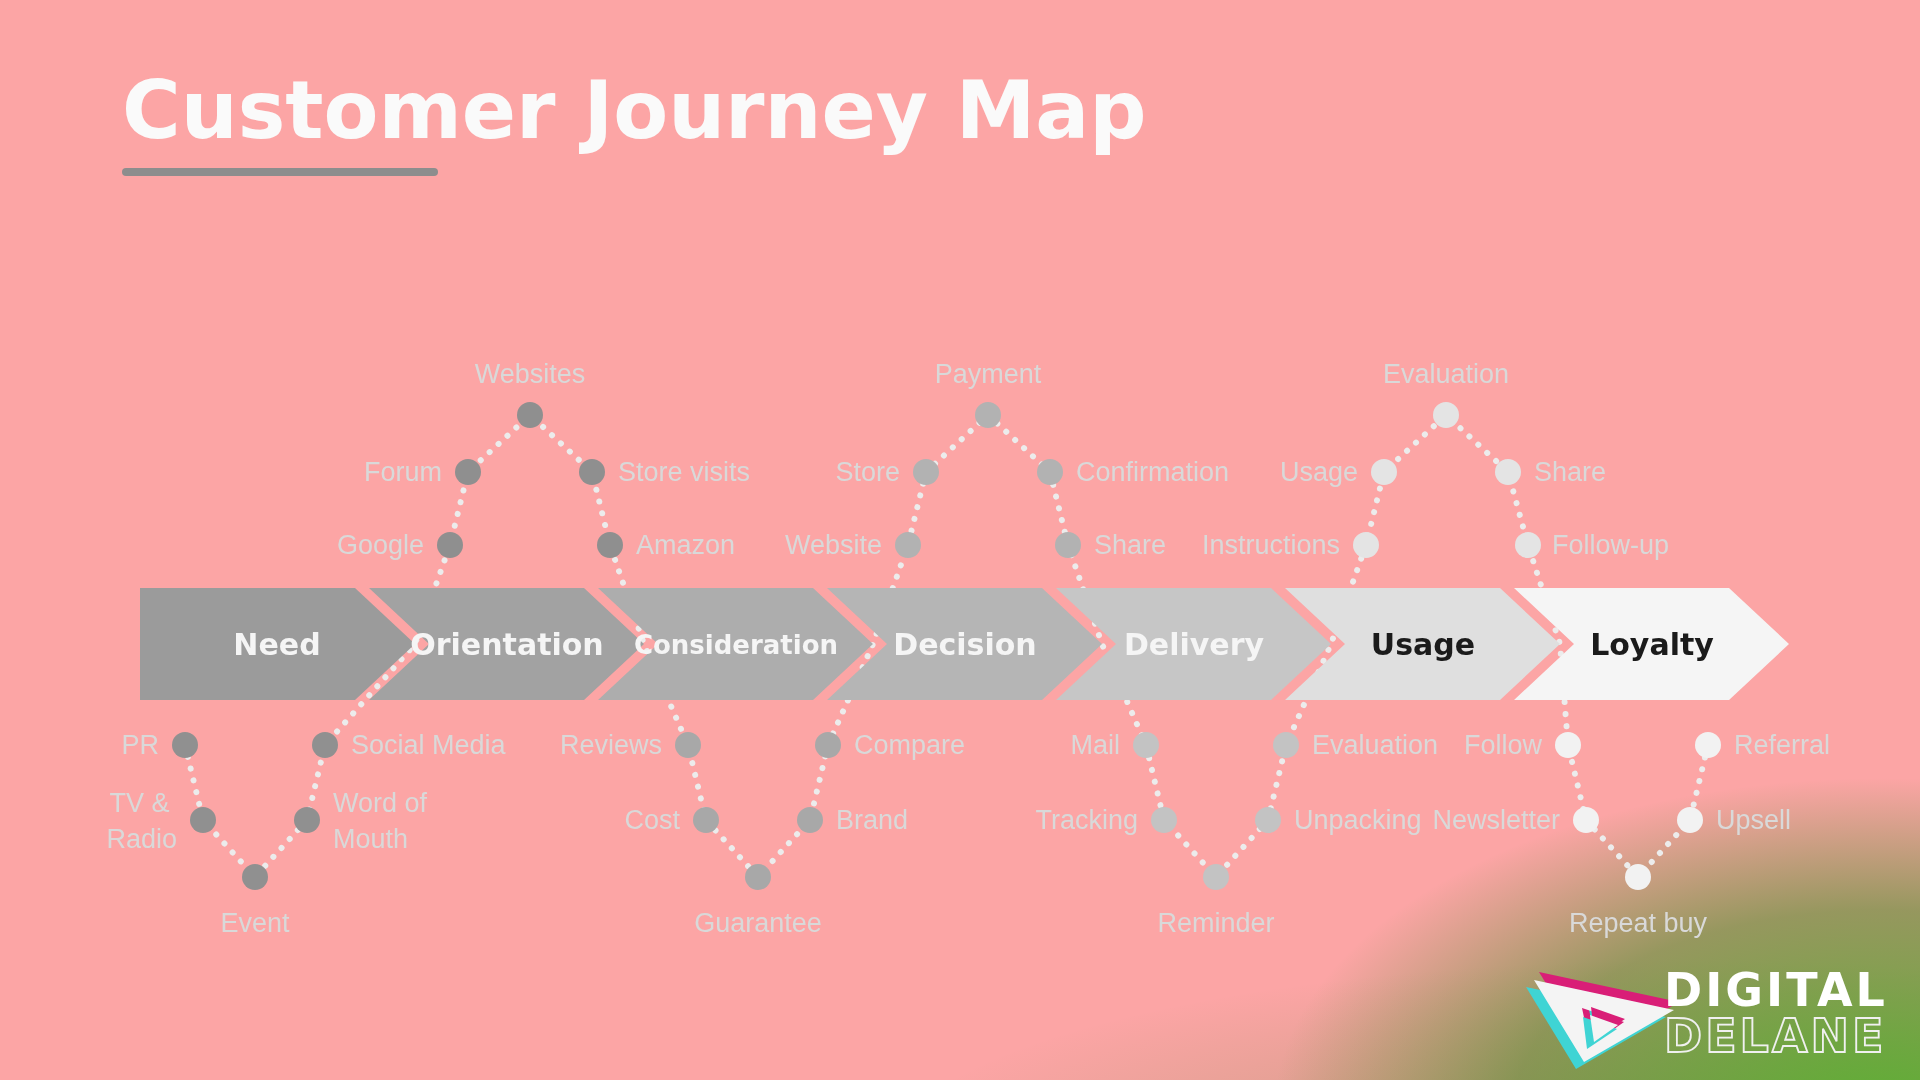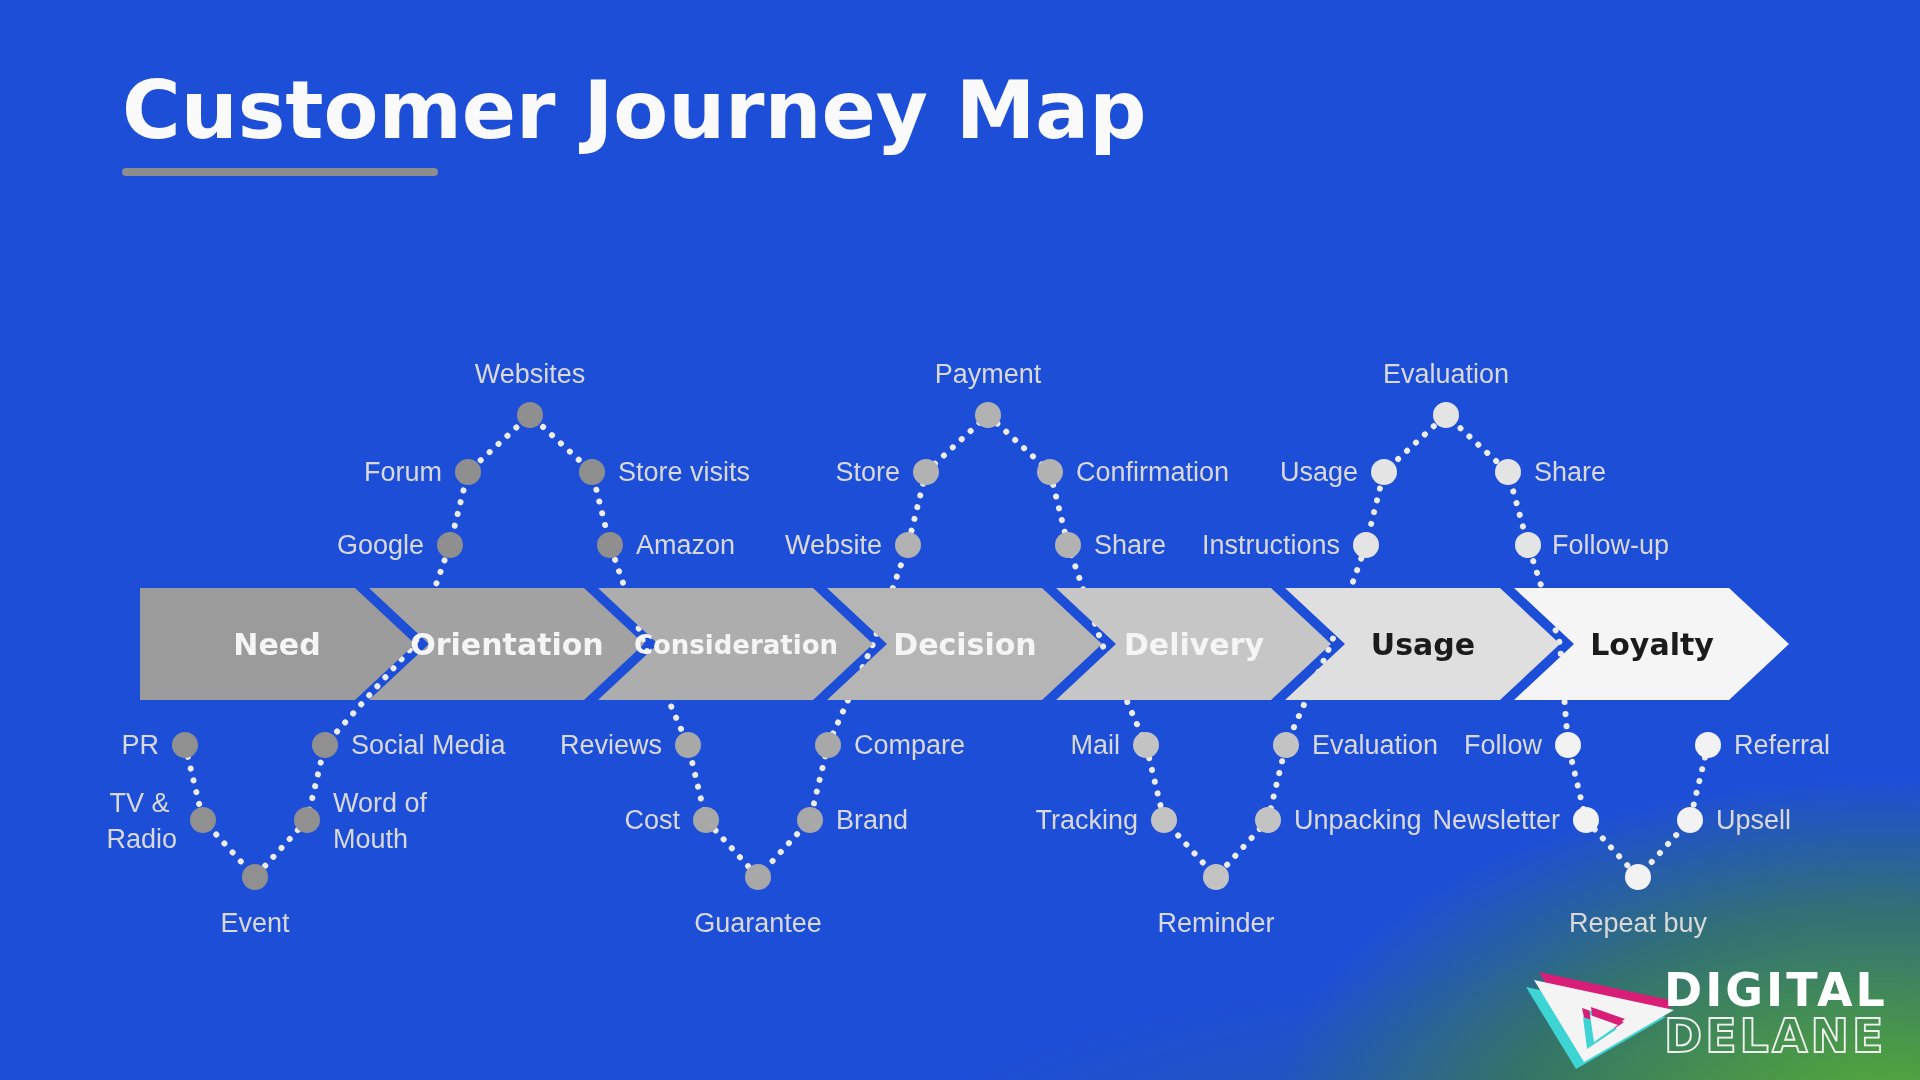--- a/index.html
+++ b/index.html
@@ -1,18 +1,18 @@
 <!DOCTYPE html>
 <html><head>
 <meta charset="utf-8">
 <style>
   html,body{margin:0;padding:0;background:#111;}
   .stage-wrap{
     position:relative;width:1920px;height:1080px;overflow:hidden;
-    background:#1d4ed8;
+    background:#fca5a5;
     font-family:"Liberation Sans",sans-serif;
   }
   .green-glow{
     position:absolute;inset:0;pointer-events:none;
     background:
       radial-gradient(ellipse 800px 440px at 98% 103%, rgba(88,176,48,0.95) 0%, rgba(66,140,36,0.55) 46%, rgba(40,90,24,0) 76%),
       radial-gradient(ellipse 1150px 280px at 88% 107%, rgba(60,130,30,0.30) 0%, rgba(60,130,30,0) 70%);
   }
   svg{position:absolute;left:0;top:0;}
   .title-text{

